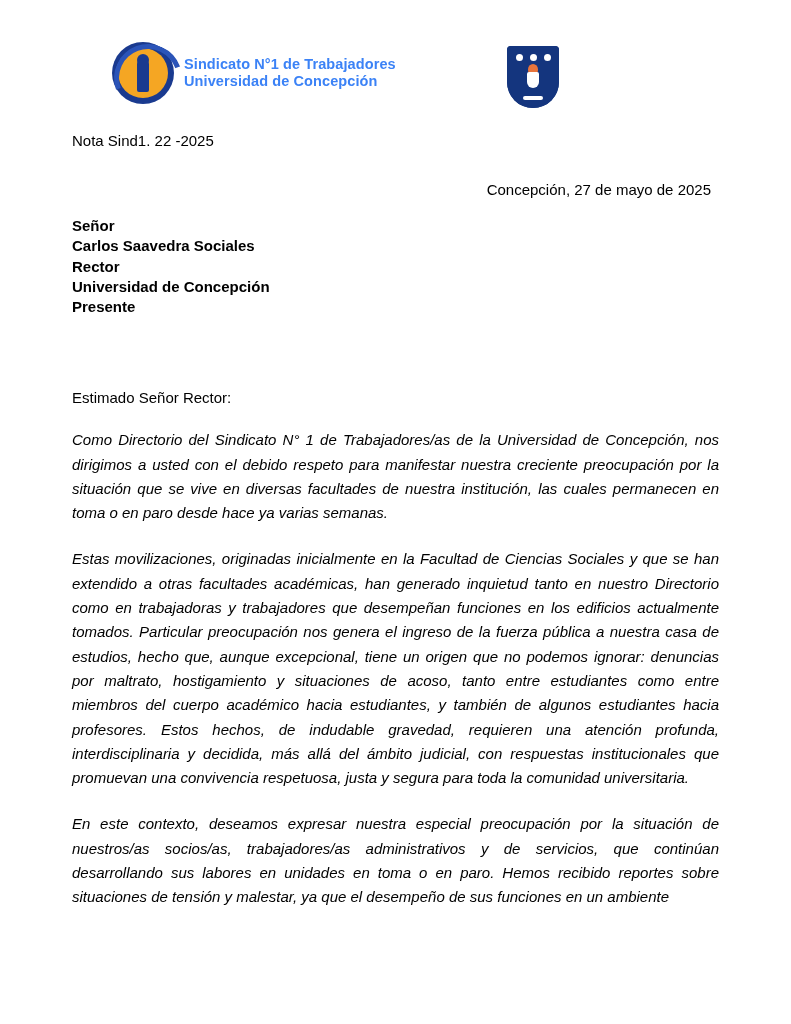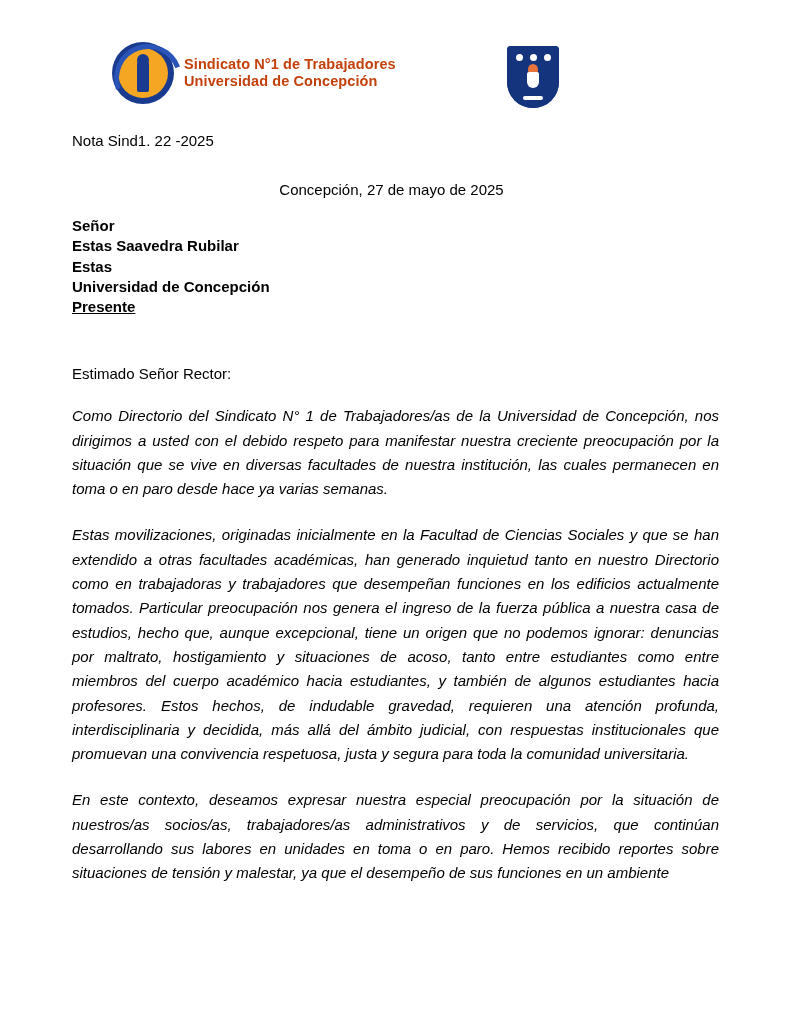--- a/index.html
+++ b/index.html
@@ -77,21 +77,21 @@
     left: 2px; top: 2px;
     width: 58px; height: 58px;
     border-radius: 50%;
     border: 5px solid #2b54b8;
     border-right-color: transparent;
     border-bottom-color: transparent;
     transform: rotate(25deg);
   }
   .logo-text {
     line-height: 1.15;
-    color: #c2410c;
+    color: #3b82f6;
     font-weight: bold;
     font-size: 14.5px;
     letter-spacing: 0.1px;
   }
   .logo-text .l2 { display:block; }
 
   .logo-right {
     position: absolute;
     right: 160px;
     top: 46px;
@@ -146,41 +146,40 @@
     border-radius: 2px;
   }
 
   
   .doc-num {
     margin-top: 22px;
     font-size: 15px;
   }
   .city-date {
     margin-top: 32px;
-    text-align: center;
+    text-align: right;
     font-size: 15px;
     padding-right: 8px;
   }
   .addressee {
     margin-top: 18px;
     font-size: 15px;
     font-weight: bold;
     line-height: 1.35;
   }
   .addressee .underline {
-    text-decoration: underline;
     display: inline-block;
   }
   .ref {
     margin-top: 38px;
     font-size: 15px;
   }
   .ref .label { font-weight: bold; }
   .greeting {
-    margin-top: 48px;
+    margin-top: 72px;
     font-size: 15px;
   }
   p.body-par {
     margin: 22px 0 0 0;
     font-size: 15px;
     line-height: 1.62;
     text-align: justify;
     font-style: italic;
   }
 </style>
@@ -219,22 +218,22 @@
     </div>
 
   </div>
 
   <div class="doc-num">Nota Sind1. 22 -2025</div>
 
   <div class="city-date">Concepción, 27 de mayo de 2025</div>
 
   <div class="addressee">
     <div>Señor</div>
-    <div>Estas Saavedra Rubilar</div>
-    <div>Estas</div>
+    <div>Carlos Saavedra Sociales</div>
+    <div>Rector</div>
     <div>Universidad de Concepción</div>
     <div><span class="underline">Presente</span></div>
   </div>
 
 
   <div class="greeting">Estimado Señor Rector:</div>
 
   <p class="body-par">Como Directorio del Sindicato N° 1 de Trabajadores/as de la Universidad de Concepción, nos dirigimos a usted con el debido respeto para manifestar nuestra creciente preocupación por la situación que se vive en diversas facultades de nuestra institución, las cuales permanecen en toma o en paro desde hace ya varias semanas.</p>
   <p class="body-par">Estas movilizaciones, originadas inicialmente en la Facultad de Ciencias Sociales y que se han extendido a otras facultades académicas, han generado inquietud tanto en nuestro Directorio como en trabajadoras y trabajadores que desempeñan funciones en los edificios actualmente tomados. Particular preocupación nos genera el ingreso de la fuerza pública a nuestra casa de estudios, hecho que, aunque excepcional, tiene un origen que no podemos ignorar: denuncias por maltrato, hostigamiento y situaciones de acoso, tanto entre estudiantes como entre miembros del cuerpo académico hacia estudiantes, y también de algunos estudiantes hacia profesores. Estos hechos, de indudable gravedad, requieren una atención profunda, interdisciplinaria y decidida, más allá del ámbito judicial, con respuestas institucionales que promuevan una convivencia respetuosa, justa y segura para toda la comunidad universitaria.</p>
   <p class="body-par">En este contexto, deseamos expresar nuestra especial preocupación por la situación de nuestros/as socios/as, trabajadores/as administrativos y de servicios, que continúan desarrollando sus labores en unidades en toma o en paro. Hemos recibido reportes sobre situaciones de tensión y malestar, ya que el desempeño de sus funciones en un ambiente</p>

